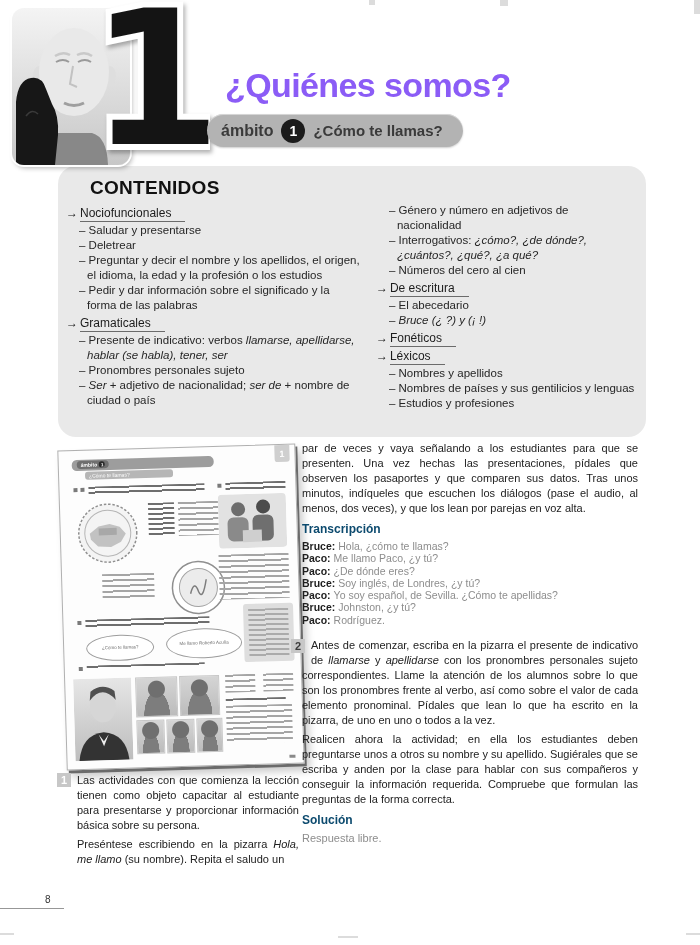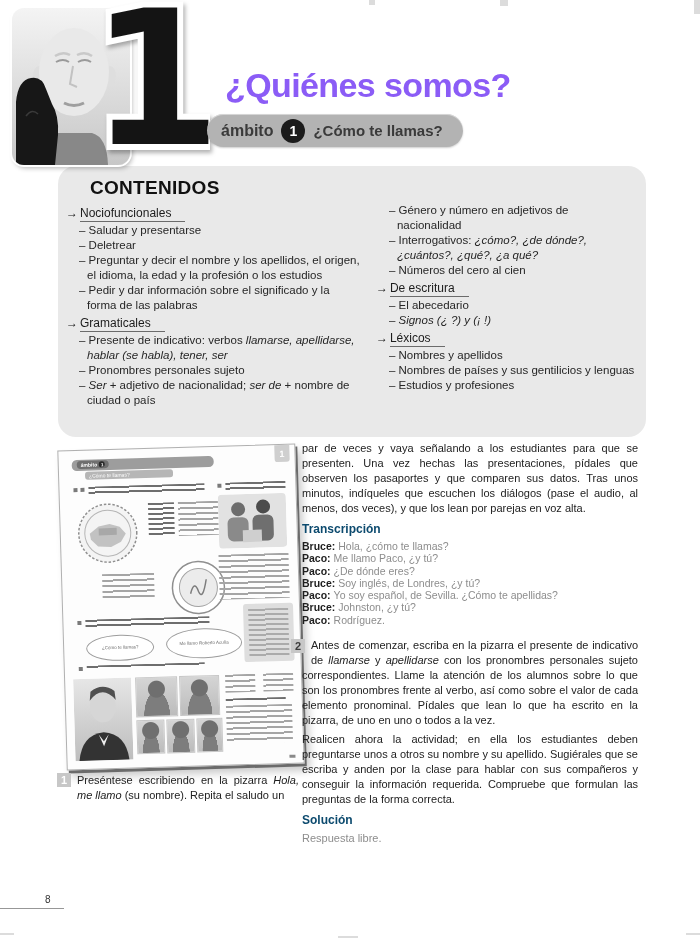--- a/index.html
+++ b/index.html
@@ -145,21 +145,22 @@
       <div class="ci"><span class="dash">– </span><span>Presente de indicativo: verbos </span><span class="it">llamarse, apellidarse, hablar (se habla), tener, ser</span></div>
       <div class="ci"><span class="dash">– </span><span>Pronombres personales sujeto</span></div>
       <div class="ci"><span class="dash">– </span><span class="it">Ser</span><span> + adjetivo de nacionalidad; </span><span class="it">ser de</span><span> + nombre de ciudad o país</span></div>
     </div>
     <div class="ccol c-right">
       <div class="ci"><span class="dash">– </span><span>Género y número en adjetivos de nacionalidad</span></div>
       <div class="ci"><span class="dash">– </span><span>Interrogativos: </span><span class="it">¿cómo?, ¿de dónde?, ¿cuántos?, ¿qué?, ¿a qué?</span></div>
       <div class="ci"><span class="dash">– </span><span>Números del cero al cien</span></div>
       <div class="sech"><span class="arr">→</span><span class="sect">De escritura</span></div>
       <div class="ci"><span class="dash">– </span><span>El abecedario</span></div>
-      <div class="ci"><span class="dash">– </span><span class="it">Signos (¿ ?) y (¡ !)</span></div>
+      <div class="ci"><span class="dash">– </span><span class="it">Bruce (¿ ?) y (¡ !)</span></div>
+      <div class="sech"><span class="arr">→</span><span class="sect">Fonéticos</span></div>
       <div class="sech"><span class="arr">→</span><span class="sect">Léxicos</span></div>
       <div class="ci"><span class="dash">– </span><span>Nombres y apellidos</span></div>
       <div class="ci"><span class="dash">– </span><span>Nombres de países y sus gentilicios y lenguas</span></div>
       <div class="ci"><span class="dash">– </span><span>Estudios y profesiones</span></div>
     </div>
   </div>
 </div>
 
 <div class="abs" id="thumb">
   <div class="t-tab">1</div>
@@ -242,20 +243,21 @@
   <div class="t-llines" style="left:198px;top:228px;width:30px;height:18px"></div>
   <div class="t-blines" style="left:160px;top:252px;width:60px;height:3px"></div>
   <div class="t-llines" style="left:160px;top:259px;width:66px;height:38px"></div>
 
   <div class="t-pnum"></div>
 </div>
 
 <div class="abs" id="act1">
   <div class="numbox light">1</div>
   <div class="txt">
+    <p class="just">Las actividades con que comienza la lección tienen como objeto capacitar al estudiante para presentarse y proporcionar información básica sobre su persona.</p>
     <p class="just"><span>Preséntese escribiendo en la pizarra </span><span class="it">Hola, me llamo</span><span> (su nombre). Repita el saludo un</span></p>
   </div>
 </div>
 
 <div class="abs" id="rcol">
   <p class="just">par de veces y vaya señalando a los estudiantes para que se presenten. Una vez hechas las presentaciones, pídales que observen los pasaportes y que comparen sus datos. Tras unos minutos, indíqueles que escuchen los diálogos (pase el audio, al menos, dos veces), y que los lean por parejas en voz alta.</p>
 
   <div class="h4">Transcripción</div>
   <div>
     <div class="dl"><span class="sp">Bruce:</span><span>Hola, ¿cómo te llamas?</span></div>

